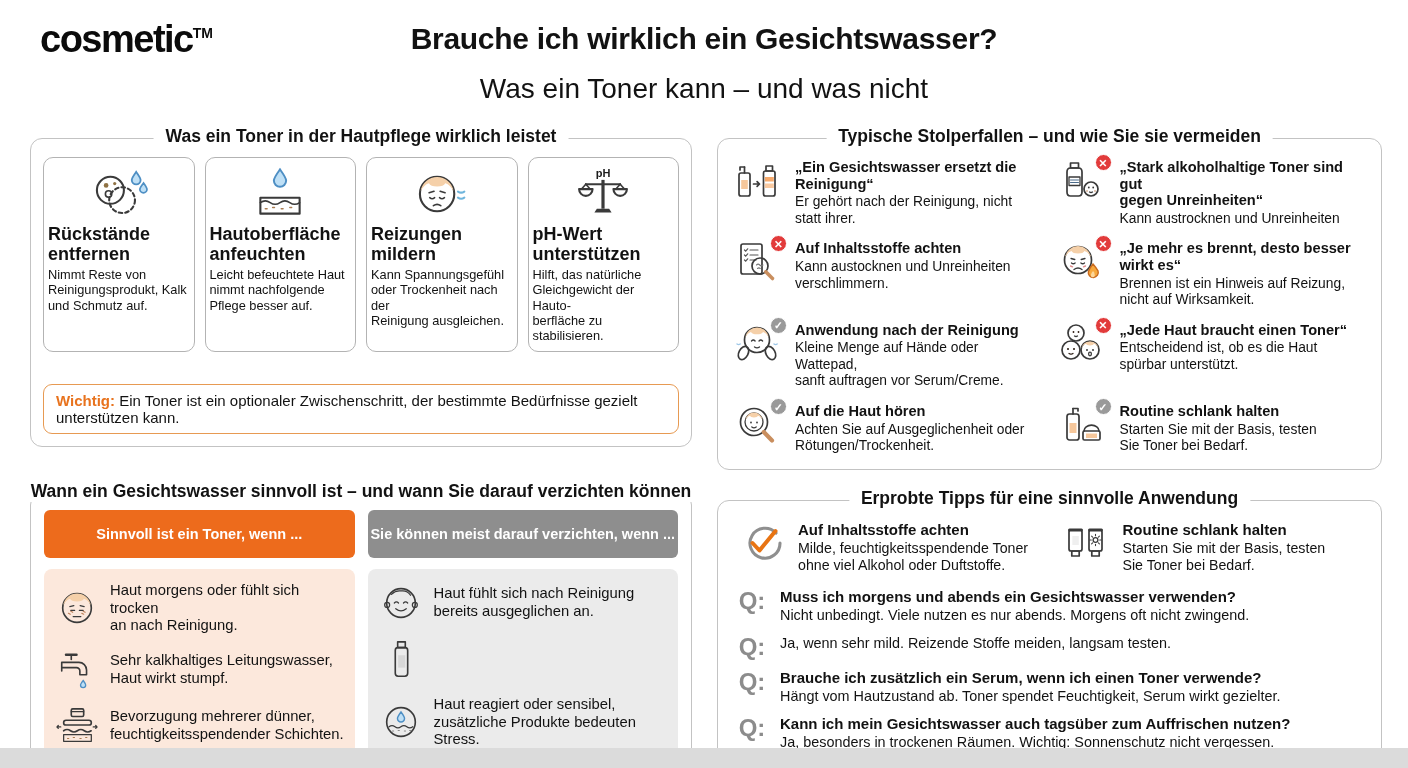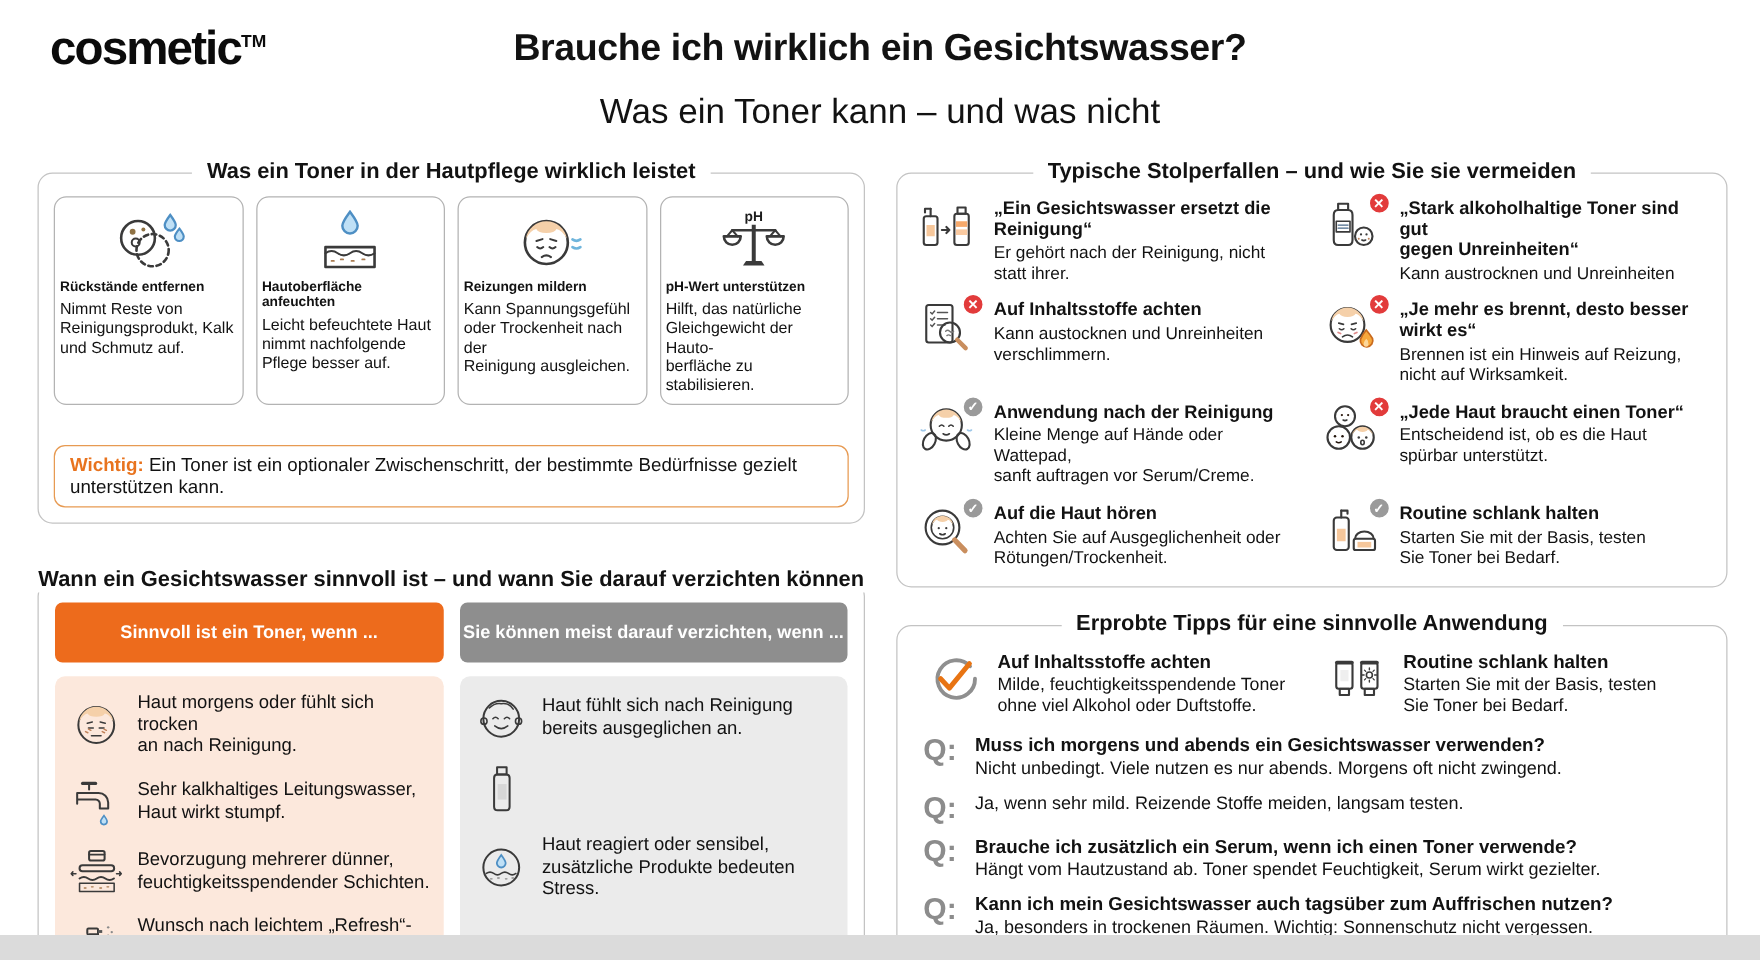--- a/index.html
+++ b/index.html
@@ -26,21 +26,21 @@
 
   .panel { position:relative; border:1.5px solid #c3c3c3; border-radius:12px; background:#fff; }
   .panel-title { position:absolute; top:-13px; left:50%; transform:translateX(-50%);
                  background:#fff; padding:0 12px; font-size:17.5px; font-weight:bold; white-space:nowrap; }
 
   
   #benefits { margin-top:34px; }
   .cards { display:grid; grid-template-columns:repeat(4,1fr); gap:10px; padding:18px 12px 6px; }
   .card { border:1.2px solid #b3b3b3; border-radius:10px; padding:6px 4px 8px; background:#fff; }
   .card .icon-box { height:60px; display:flex; align-items:center; justify-content:center; }
-  .card-title { font-size:11px; font-weight:bold; line-height:1.12; }
+  .card-title { font-size:18px; font-weight:bold; line-height:1.12; }
   .card-desc { font-size:12.8px; line-height:1.18; margin-top:3px; }
   .note { margin:26px 12px 12px; border:1.5px solid #E79A52; border-radius:9px;
           padding:7px 12px; font-size:15px; }
   .note-label { color:#E8731E; font-weight:bold; }
 
   
   #when { margin-top:46px; }
   .pills { display:flex; gap:13px; padding:16px 13px 11px; }
   .pill { flex:1; height:48px; border-radius:6px; color:#fff; font-weight:bold; font-size:14.5px;
           display:flex; align-items:center; justify-content:center; }

